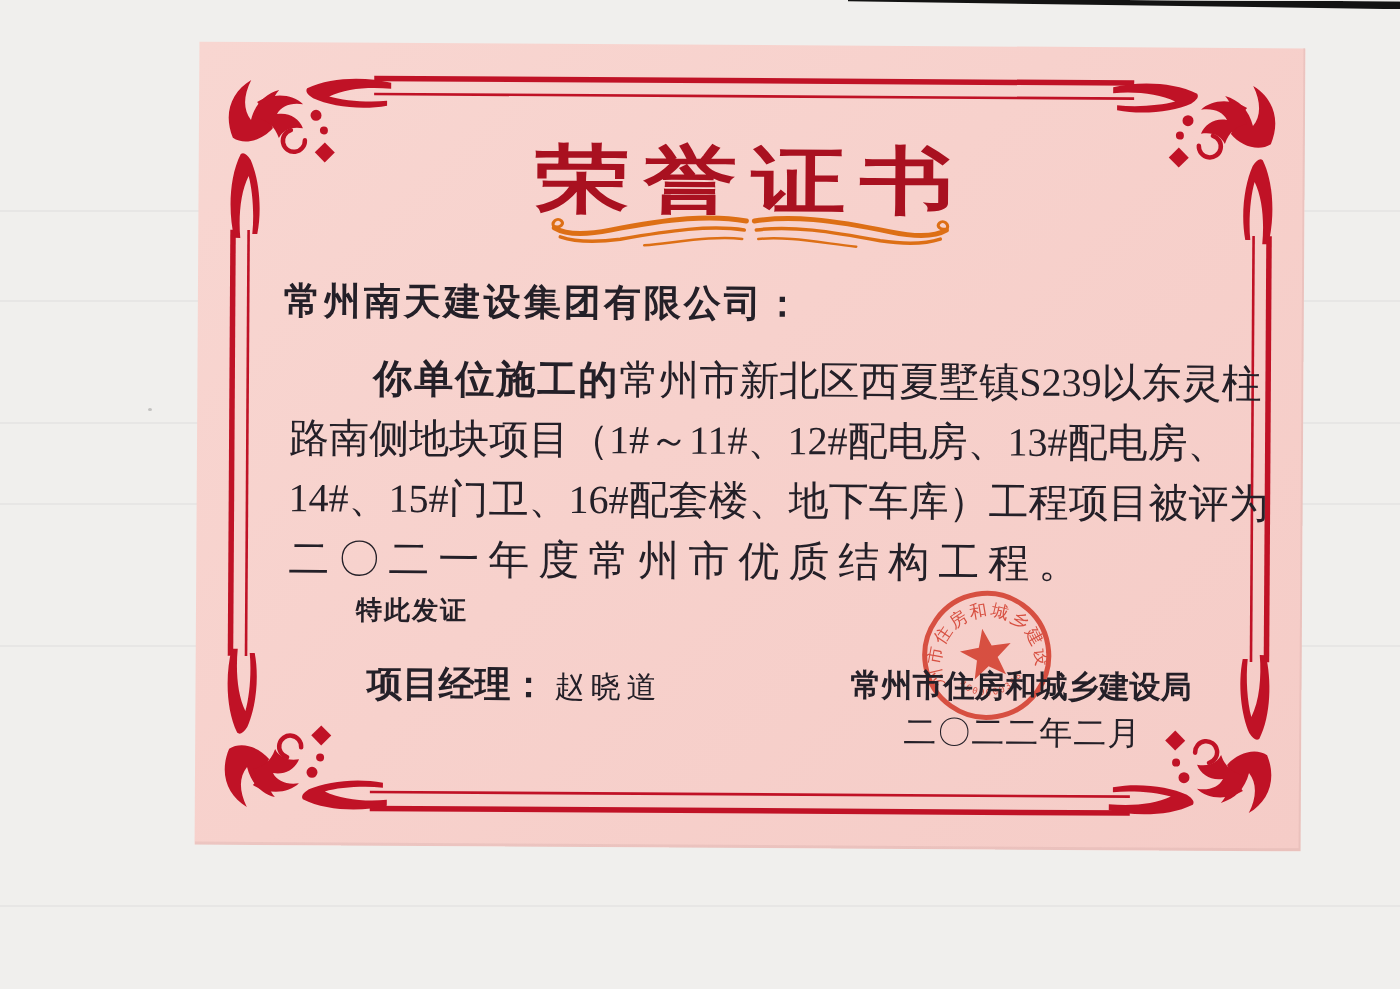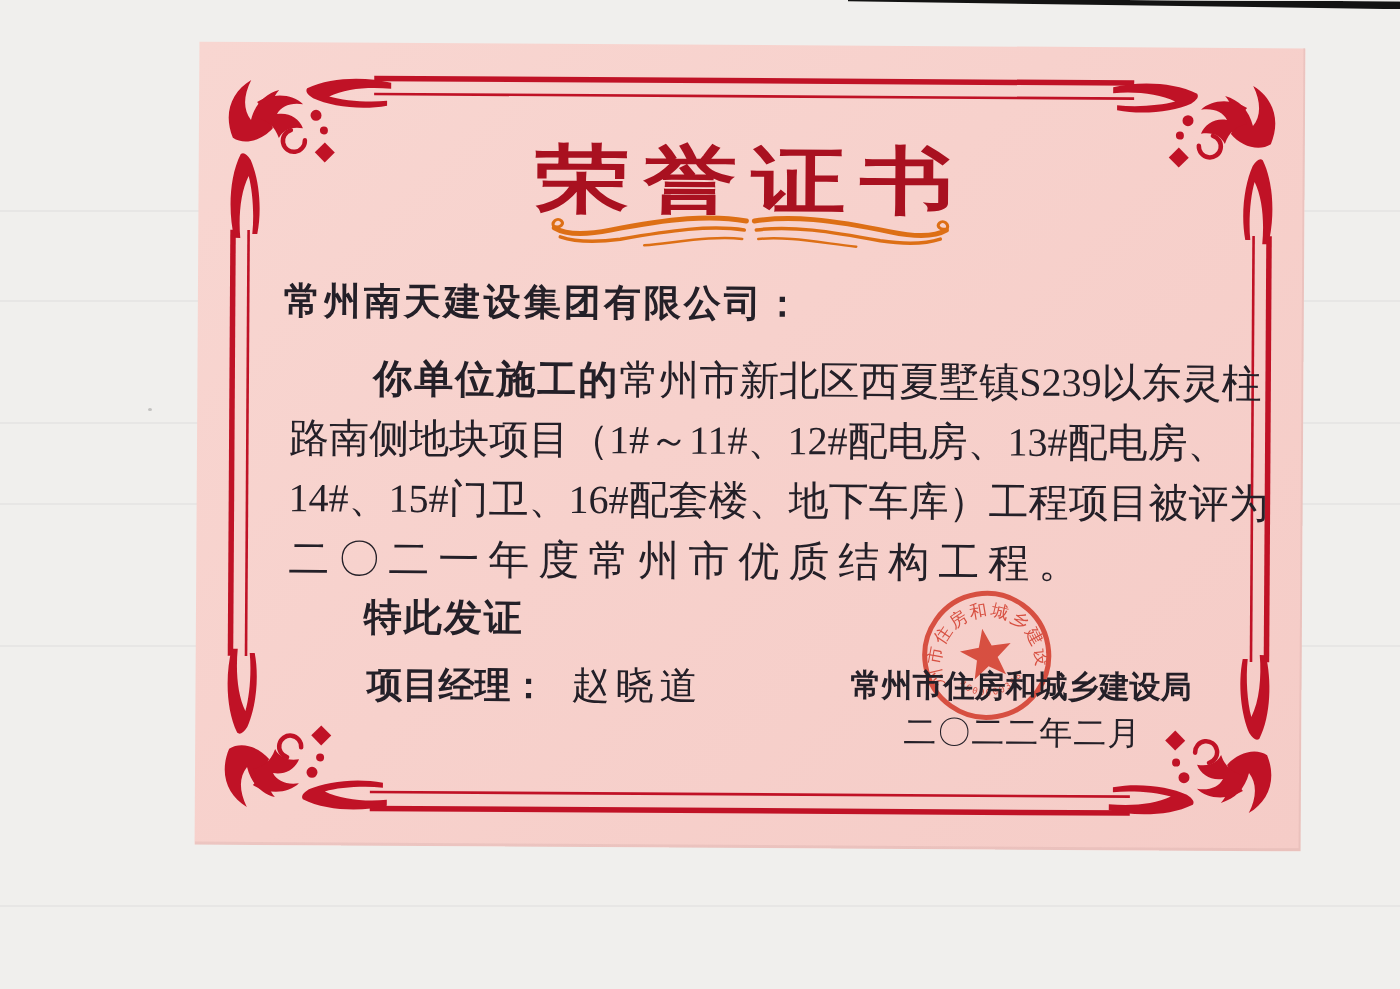--- a/index.html
+++ b/index.html
@@ -27,23 +27,23 @@
   .t{position:absolute;color:var(--ink);white-space:nowrap;line-height:1.15;}
   .hei{font-family:"Liberation Sans",sans-serif;font-weight:bold;}
   .kai{font-family:"Liberation Serif",serif;font-weight:500;}
   .song{font-family:"Liberation Serif",serif;}
   .recipient{left:86px;top:238px;font-size:37px;letter-spacing:3px;}
   .p1{left:176px;top:313px;font-size:40px;}
   .p1 .lead{font-size:39px;letter-spacing:2px;}
   .p2{left:92px;top:373px;font-size:40px;}
   .p3{left:92px;top:433px;font-size:40px;}
   .p4{left:92px;top:493px;font-size:41px;letter-spacing:9px;}
-  .closing{left:168px;top:553px;font-size:38px;letter-spacing:2px;}
+  .closing{left:160px;top:553px;font-size:26px;letter-spacing:2px;}
   .manager{left:171px;top:620px;font-size:36px;}
-  .manager .name{font-family:"Liberation Serif",serif;font-weight:500;font-size:38px;letter-spacing:6px;margin-left:25px;}
+  .manager .name{font-family:"Liberation Serif",serif;font-weight:500;font-size:30px;letter-spacing:6px;margin-left:8px;}
   .issuer{left:655px;top:622px;font-size:31px;font-weight:bold;letter-spacing:0px;z-index:5;}
   .cdate{left:708px;top:668px;font-size:33px;letter-spacing:1px;z-index:5;}
   .seal{position:absolute;left:706px;top:524px;width:170px;height:170px;z-index:2;opacity:0.85;}
   .txt-layer{z-index:4;}
 </style>
 </head>
 <body>
 
 <div class="stage">
 

